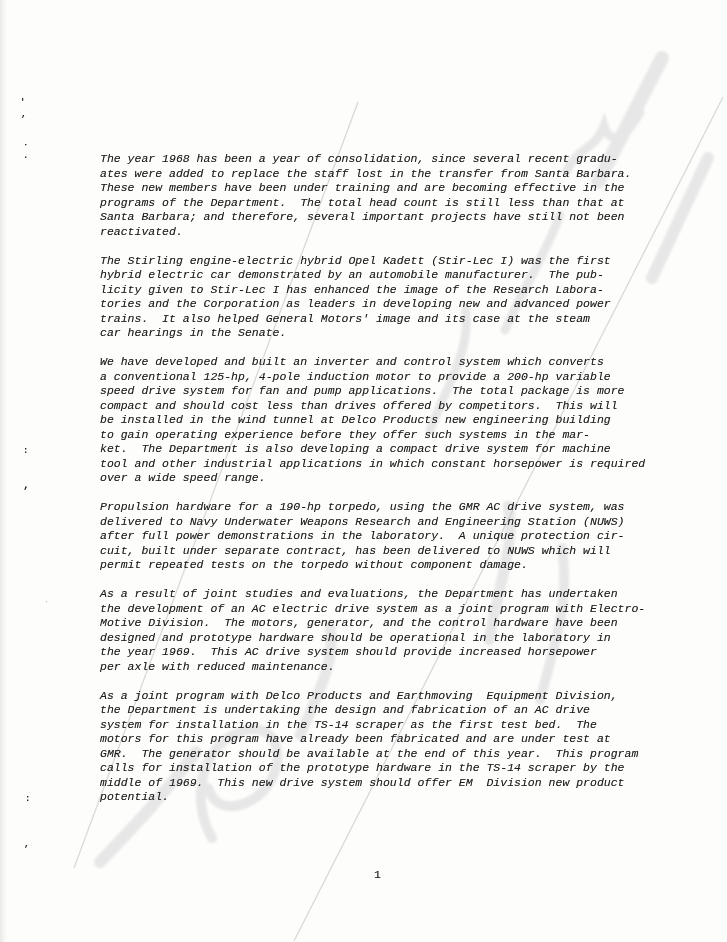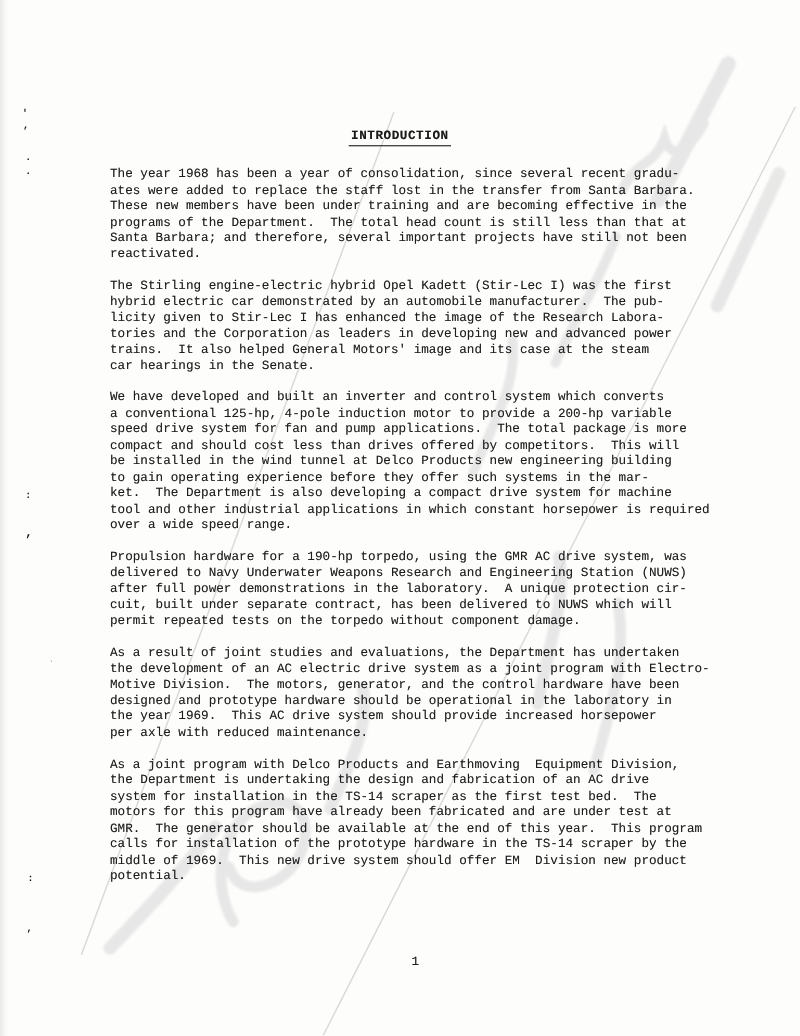--- a/index.html
+++ b/index.html
@@ -24,21 +24,21 @@
   }
   .doc-title span{
     display:inline-block;border-bottom:1.2px solid #1b1b1b;padding:0 2px 1.5px 2px;
   }
   .body-text{
     position:absolute;left:100px;top:152px;width:566px;
     font-size:11.5px;line-height:14.5px;color:#1d1d1d;
     text-shadow:0 0 .5px rgba(0,0,0,.38);
   }
   .body-text p{
-    margin:0 0 14.5px 0;white-space:pre-wrap;
+    margin:0 0 14.5px 0;white-space:pre-wrap;font-style:italic;
   }
   .page-number{
     position:absolute;left:374px;top:868px;
     font-size:11.5px;color:#1d1d1d;text-shadow:0 0 .5px rgba(0,0,0,.38);
   }
   .mark{
     position:absolute;font-size:9px;font-weight:bold;color:#141414;line-height:1;
   }
   .mark.faint{color:#b9b9b9;font-weight:normal;}
 </style>
@@ -76,23 +76,20 @@
   <span class="mark" style="left:20px;top:99px">'</span>
   <span class="mark" style="left:21px;top:110px">,</span>
   <span class="mark" style="left:23px;top:141px">·</span>
   <span class="mark" style="left:23px;top:152px">.</span>
   <span class="mark" style="left:23px;top:447px">:</span>
   <span class="mark" style="left:23px;top:480px;font-size:11px">,</span>
   <span class="mark" style="left:25px;top:795px">:</span>
   <span class="mark" style="left:24px;top:840px">,</span>
   <span class="mark faint" style="left:44px;top:598px">·</span>
 
-  <div class="doc-title">
-    <span>INTRODUCTION</span>
-  </div>
 
   <div class="body-text">
     <p>The year 1968 has been a year of consolidation, since several recent gradu-
 ates were added to replace the staff lost in the transfer from Santa Barbara.
 These new members have been under training and are becoming effective in the
 programs of the Department.  The total head count is still less than that at
 Santa Barbara; and therefore, several important projects have still not been
 reactivated.</p>
     <p>The Stirling engine-electric hybrid Opel Kadett (Stir-Lec I) was the first
 hybrid electric car demonstrated by an automobile manufacturer.  The pub-

